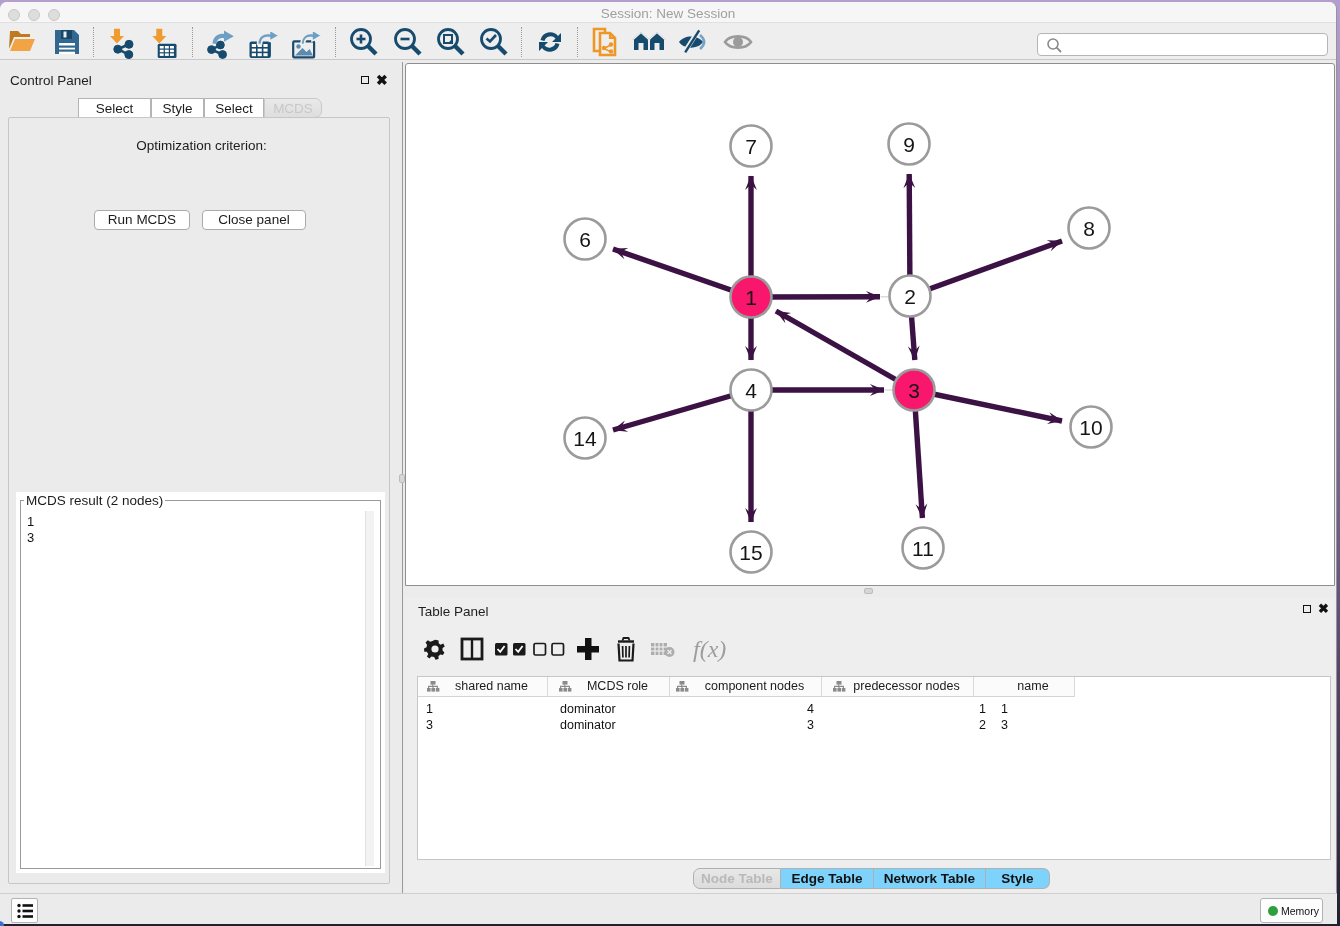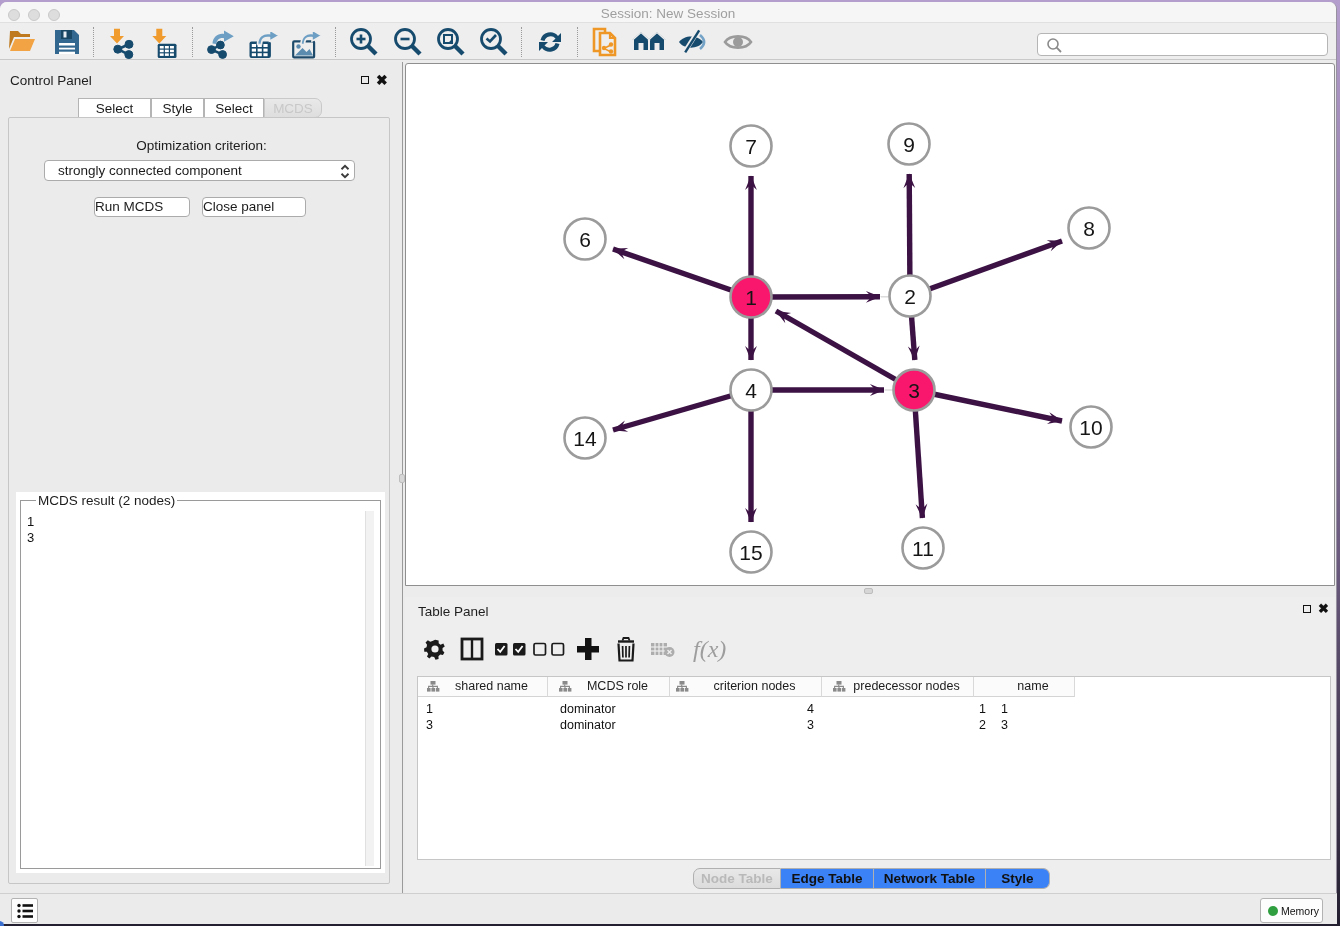--- a/index.html
+++ b/index.html
@@ -28,46 +28,46 @@
                background:#ebebeb; border-right:1px solid #9a9a9a; }
   #cp-title { position:absolute; left:10px; top:11px; font-size:13.5px; color:#1e1e1e; }
   .tab { position:absolute; top:36px; height:20px; background:#ffffff; border:1px solid #b4b4b4;
          font-size:13.5px; color:#1c1c1c; text-align:center; line-height:19px; }
   #etchpanel { position:absolute; left:8px; top:55px; width:382px; height:767px;
                border:1px solid #c6c6c6; border-radius:2px; background:#ebebeb; }
   #optlabel { position:absolute; left:0; top:76px; width:403px; text-align:center;
               font-size:13.5px; color:#1c1c1c; }
   #dropdown { position:absolute; left:44px; top:98px; width:311px; height:21px; background:#ffffff;
               border:1px solid #ababab; border-radius:4px; font-size:13.5px; color:#1c1c1c; }
-  .btn { position:absolute; top:135px; height:20px; background:#ffffff; border:1px solid #ababab;
-         border-radius:4px; font-size:13.5px; color:#1c1c1c; text-align:left; line-height:18px; }
+  .btn { position:absolute; top:148px; height:20px; background:#ffffff; border:1px solid #ababab;
+         border-radius:4px; font-size:13.5px; color:#1c1c1c; text-align:center; line-height:18px; }
   #mcdsbox { position:absolute; left:16px; top:430px; width:369px; height:381px; background:#ffffff; }
   #mcdsborder { position:absolute; left:4px; top:8px; width:361px; height:369px;
                 border:1px solid #9a9a9a; }
-  #mcdslabel { position:absolute; left:20px; top:1px; background:#ffffff; padding:0 2px;
+  #mcdslabel { position:absolute; left:8px; top:1px; background:#ffffff; padding:0 2px;
                font-size:13.5px; color:#1c1c1c; }
   #mcdstext { position:absolute; left:6px; top:13px; font-size:13px; color:#111; line-height:16px; }
   #mcdsscroll { position:absolute; right:6px; top:10px; width:9px; height:355px; background:#f2f2f2; border-left:1px solid #e0e0e0;}
   
   #netwin { position:absolute; left:405px; top:61px; width:930px; height:523px;
             border:1px solid #8f8f8f; border-radius:3px 3px 0 0; background:#ffffff; }
   #nettitle { position:absolute; left:0; top:0; width:100%; height:24px;
               background:linear-gradient(#ececec,#d4d4d4); border-bottom:1px solid #a6a6a6;
               border-radius:3px 3px 0 0; }
   #netname { position:absolute; top:4px; width:100%; text-align:center; font-size:13px; color:#1c1c1c; }
   
   #tablepanel { position:absolute; left:405px; top:595px; width:930px; height:296px; background:#eeeeee; }
   #tp-title { position:absolute; left:13px; top:7px; font-size:13.5px; color:#1e1e1e; }
   #tp-toolbar { position:absolute; left:13px; top:30px; width:904px; height:40px; }
   #tgrid { position:absolute; left:12px; top:79px; width:914px; height:184px; background:#ffffff;
            border:1px solid #c6c6c6; }
   .th { position:absolute; top:0; height:20px; border-right:1px solid #d9d9d9; border-bottom:1px solid #d4d4d4; padding-left:18px;
         font-size:12.5px; color:#1c1c1c; text-align:center; line-height:19px; background:#fbfbfb; }
   .td { position:absolute; font-size:12.5px; color:#111; height:16px; line-height:16px; }
-  .btab { position:absolute; top:271px; height:21px; border:1px solid #b0b0b0; background:#3b82f6;
+  .btab { position:absolute; top:271px; height:21px; border:1px solid #b0b0b0; background:#7dd3fc;
           font-size:13.5px; font-weight:bold; color:#111; text-align:center; line-height:20px; }
   
   #statusbar { position:absolute; left:0; top:891px; width:1337px; height:31px; background:#ebebeb;
                border-top:1px solid #cfcfcf; }
   #listbtn { position:absolute; left:11px; top:4px; width:27px; height:25px; background:#fdfdfd;
              border:1px solid #b3b3b3; border-radius:2px; }
   #membtn { position:absolute; left:1260px; top:4px; width:63px; height:25px; background:#fdfdfd;
             border:1px solid #b3b3b3; border-radius:3px; font-size:10.5px; color:#111; }
 </style>
 </head>
@@ -241,27 +241,20 @@
   <div id="leftpanel">
     <div id="cp-title">Control Panel</div>
     <div class="abs" style="left:361px; top:14px; width:8px; height:8px; border:1.5px solid #111;"></div>
     <div class="abs" style="left:376px; top:10px; font-size:14px; font-weight:bold; color:#111;">✖</div>
     <div class="tab" style="left:78px;  width:73px;">Select</div>
     <div class="tab" style="left:151px; width:53px;">Style</div>
     <div class="tab" style="left:204px; width:60px;">Select</div>
     <div class="tab" style="left:264px; width:58px; background:linear-gradient(#e9e9e9,#dedede); color:#c8c8c8; border-color:#c9c9c9; border-radius:0 7px 7px 0;">MCDS</div>
     <div id="etchpanel"></div>
     <div id="optlabel">Optimization criterion:</div>
-    <div id="dropdown">
-          <span style="position:absolute; left:13px; top:2px;">strongly connected component</span>
-      <svg class="abs" style="right:4px; top:3px;" width="10" height="15" viewBox="0 0 10 15">
-        <path d="M1.5,5.2 L5,1.8 L8.5,5.2" stroke="#3c3c3c" stroke-width="1.9" fill="none"></path>
-        <path d="M1.5,9.8 L5,13.2 L8.5,9.8" stroke="#3c3c3c" stroke-width="1.9" fill="none"></path>
-      </svg>
-    </div>
     <div class="btn" style="left:94px;  width:96px;">Run MCDS</div>
     <div class="btn" style="left:202px; width:104px;">Close panel</div>
     <div id="mcdsbox">
       <div id="mcdsborder">
         <div id="mcdstext">1<br>3</div>
         <div id="mcdsscroll"></div>
       </div>
       <div id="mcdslabel">MCDS result (2 nodes)</div>
     </div>
   </div>
@@ -376,21 +369,21 @@
         </g>
         <circle cx="6.5" cy="3" r="5" fill="#555555"></circle>
         <path d="M4.5,1 L8.5,5 M8.5,1 L4.5,5" stroke="#eeeeee" stroke-width="1.4"></path>
       </g>
 
       <text x="275" y="30" font-family="Liberation Serif, serif" font-style="italic" font-size="24" fill="#9d9d9d">f(x)</text>
     </svg>
     <div id="tgrid">
       <div class="th" style="left:0px;   width:130px;">shared name</div>
       <div class="th" style="left:130px; width:122px;">MCDS role</div>
-      <div class="th" style="left:252px; width:152px;">criterion nodes</div>
+      <div class="th" style="left:252px; width:152px;">component nodes</div>
       <div class="th" style="left:404px; width:152px;">predecessor nodes</div>
       <div class="th" style="left:556px; width:101px;">name</div>
       <svg style="position:absolute;left:0;top:0;" width="660" height="20" viewBox="0 0 660 20">
         <g fill="#8a8a8a">
           <g transform="translate(9,4)">
             <rect x="3.5" y="0" width="5" height="3.6"></rect>
                 <rect x="0" y="7" width="3.6" height="3.6"></rect>
                 <rect x="4.4" y="7" width="3.6" height="3.6"></rect>
                 <rect x="8.8" y="7" width="3.6" height="3.6"></rect>
             <path d="M5.7,3.6 L5.7,5.4 M1.6,7 L1.6,5.4 L10.4,5.4 L10.4,7 M6,5.4 L6,7" stroke="#8a8a8a" stroke-width="1.1" fill="none"></path>

